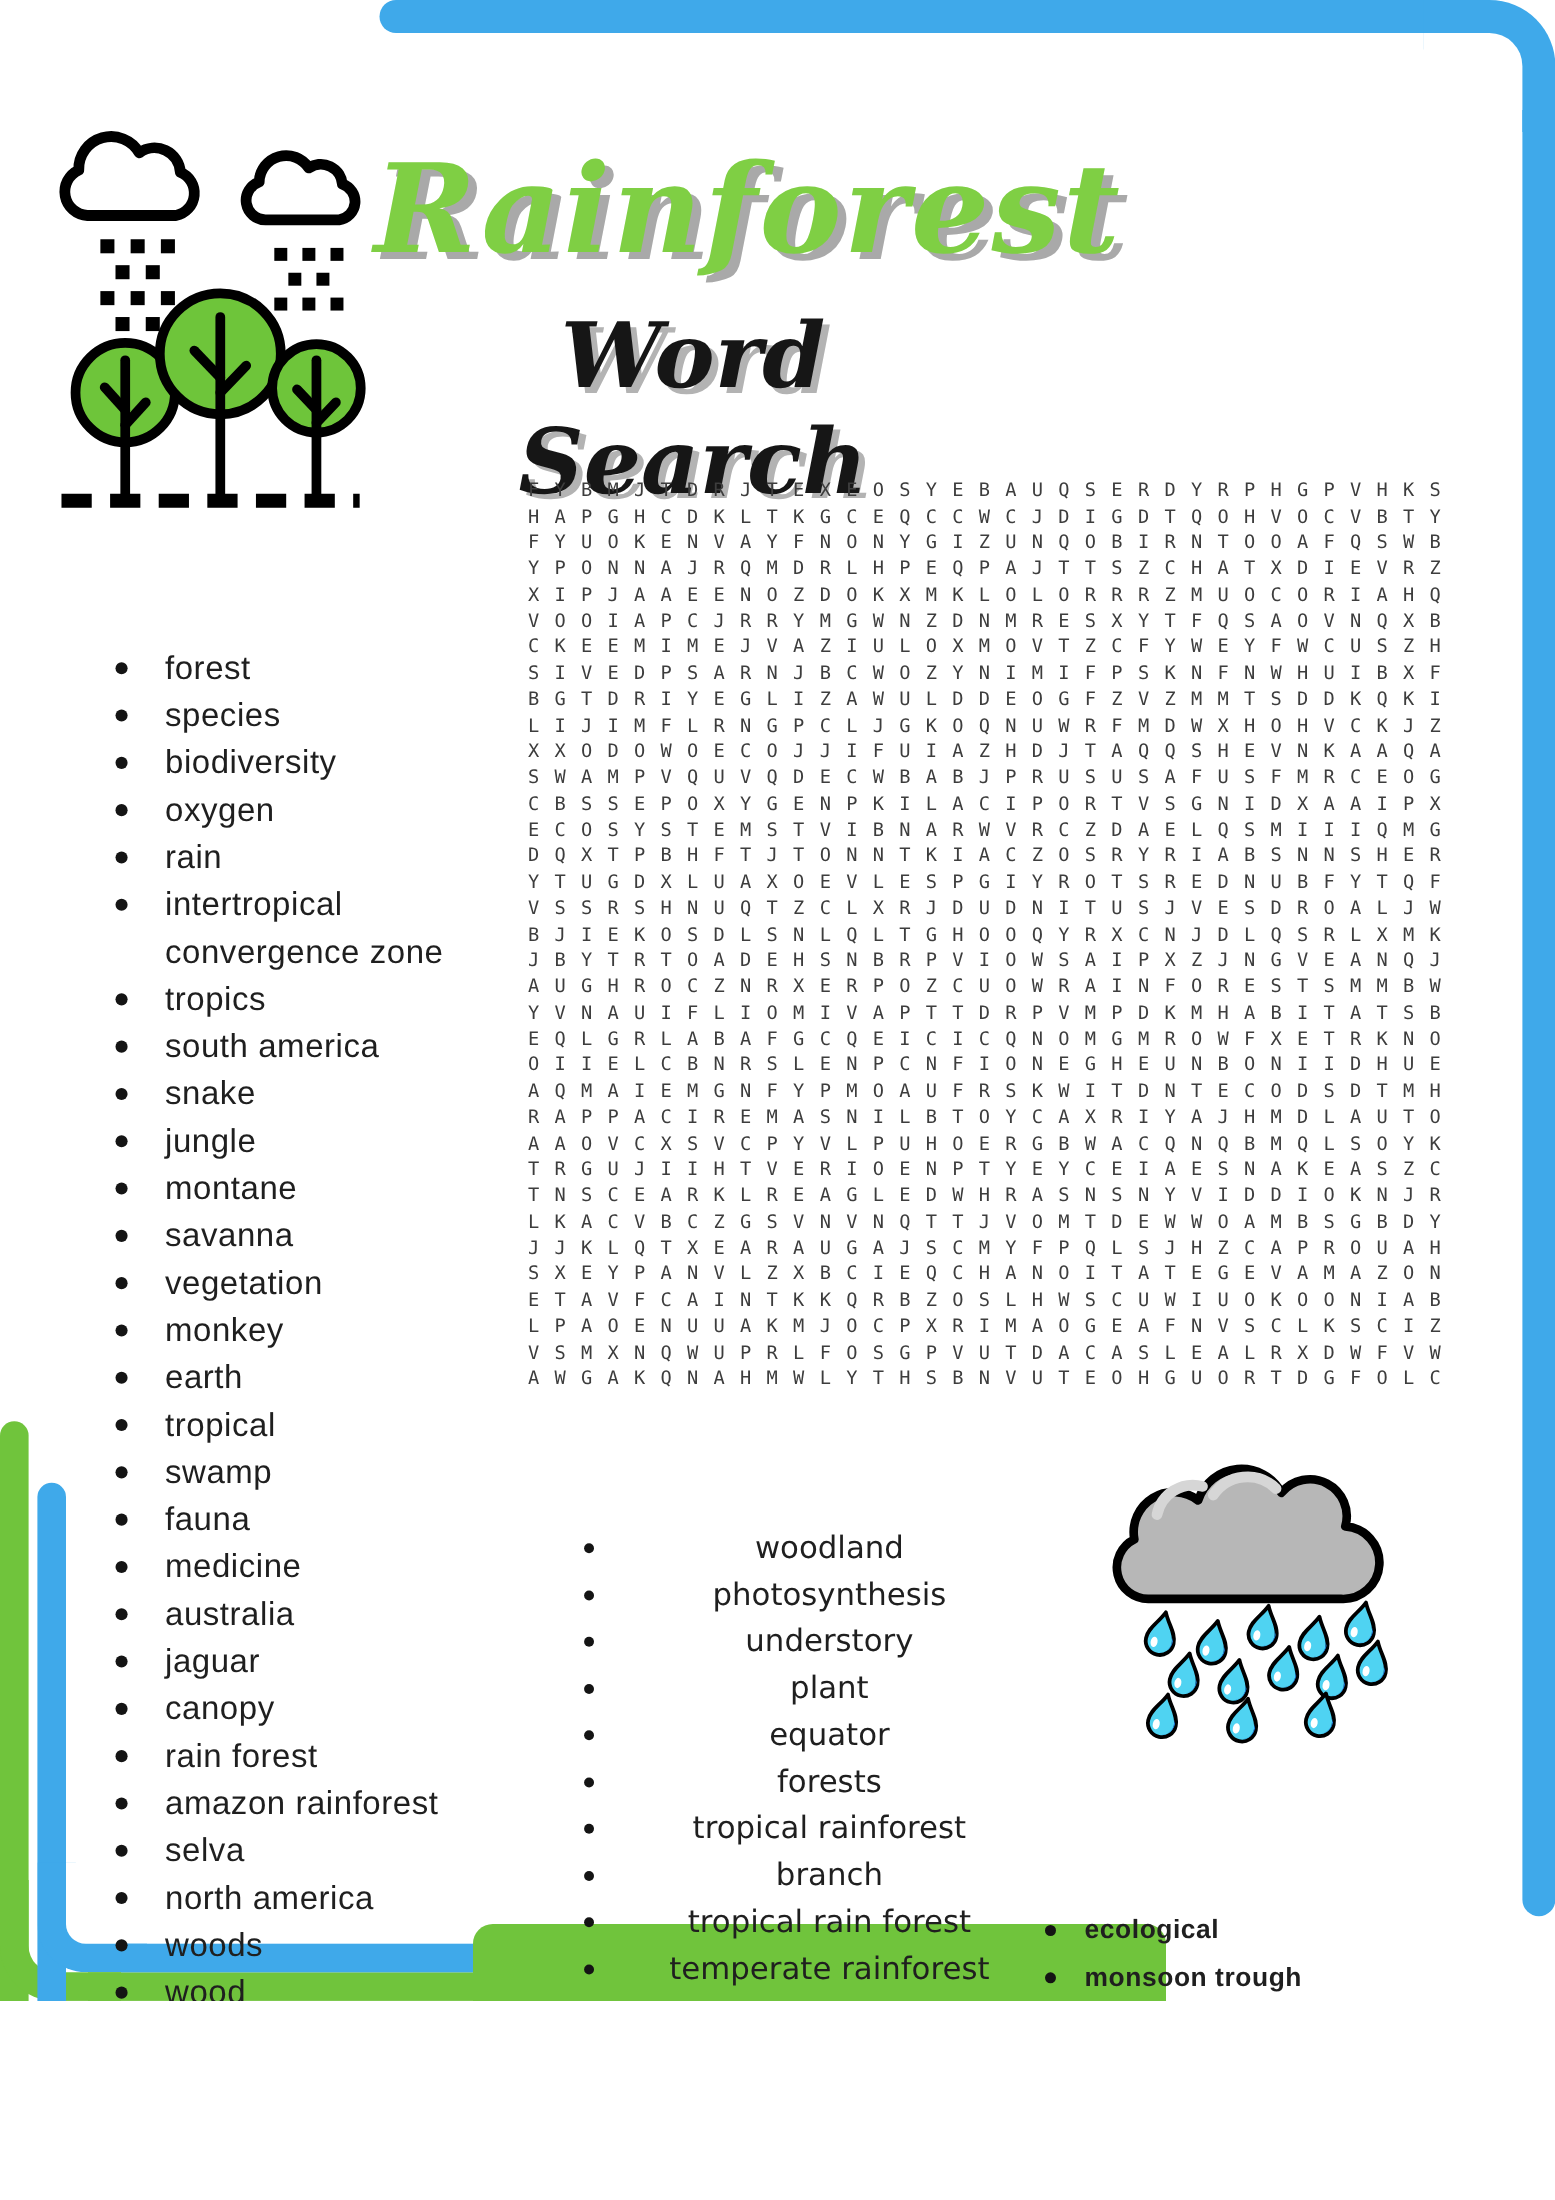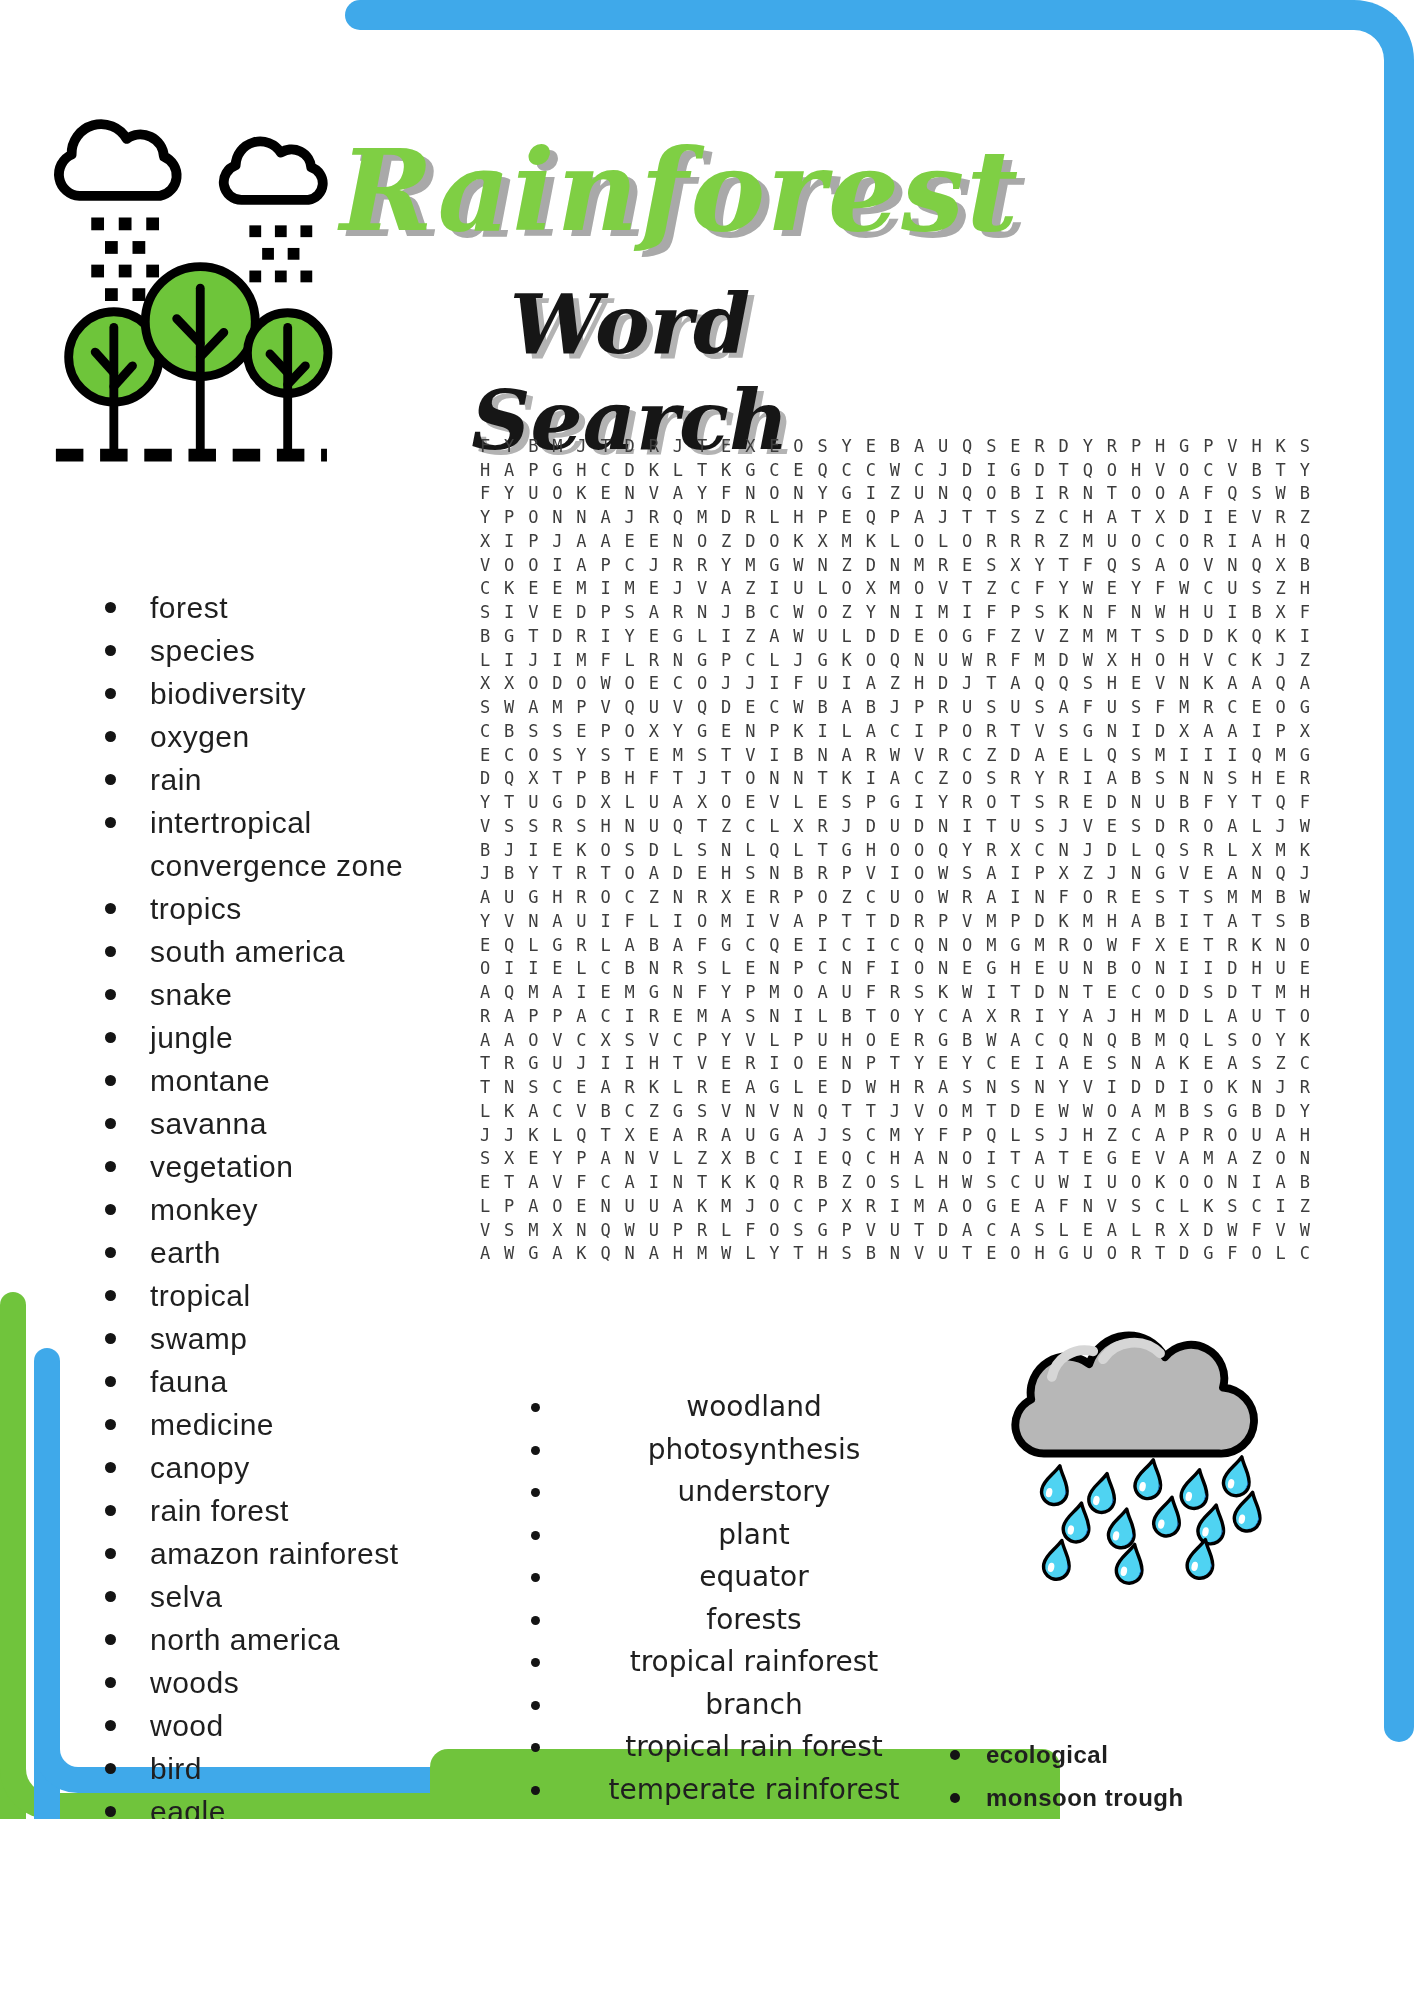--- a/index.html
+++ b/index.html
@@ -1365,20 +1365,22 @@
       <li>jungle</li>
       <li>montane</li>
       <li>savanna</li>
       <li>vegetation</li>
       <li>monkey</li>
       <li>earth</li>
       <li>tropical</li>
       <li>swamp</li>
       <li>fauna</li>
       <li>medicine</li>
+      <li>australia</li>
+      <li>jaguar</li>
       <li>canopy</li>
       <li>rain forest</li>
       <li>amazon rainforest</li>
       <li>selva</li>
       <li>north america</li>
       <li>woods</li>
       <li>wood</li>
       <li>bird</li>
       <li>eagle</li>
     </ul>

